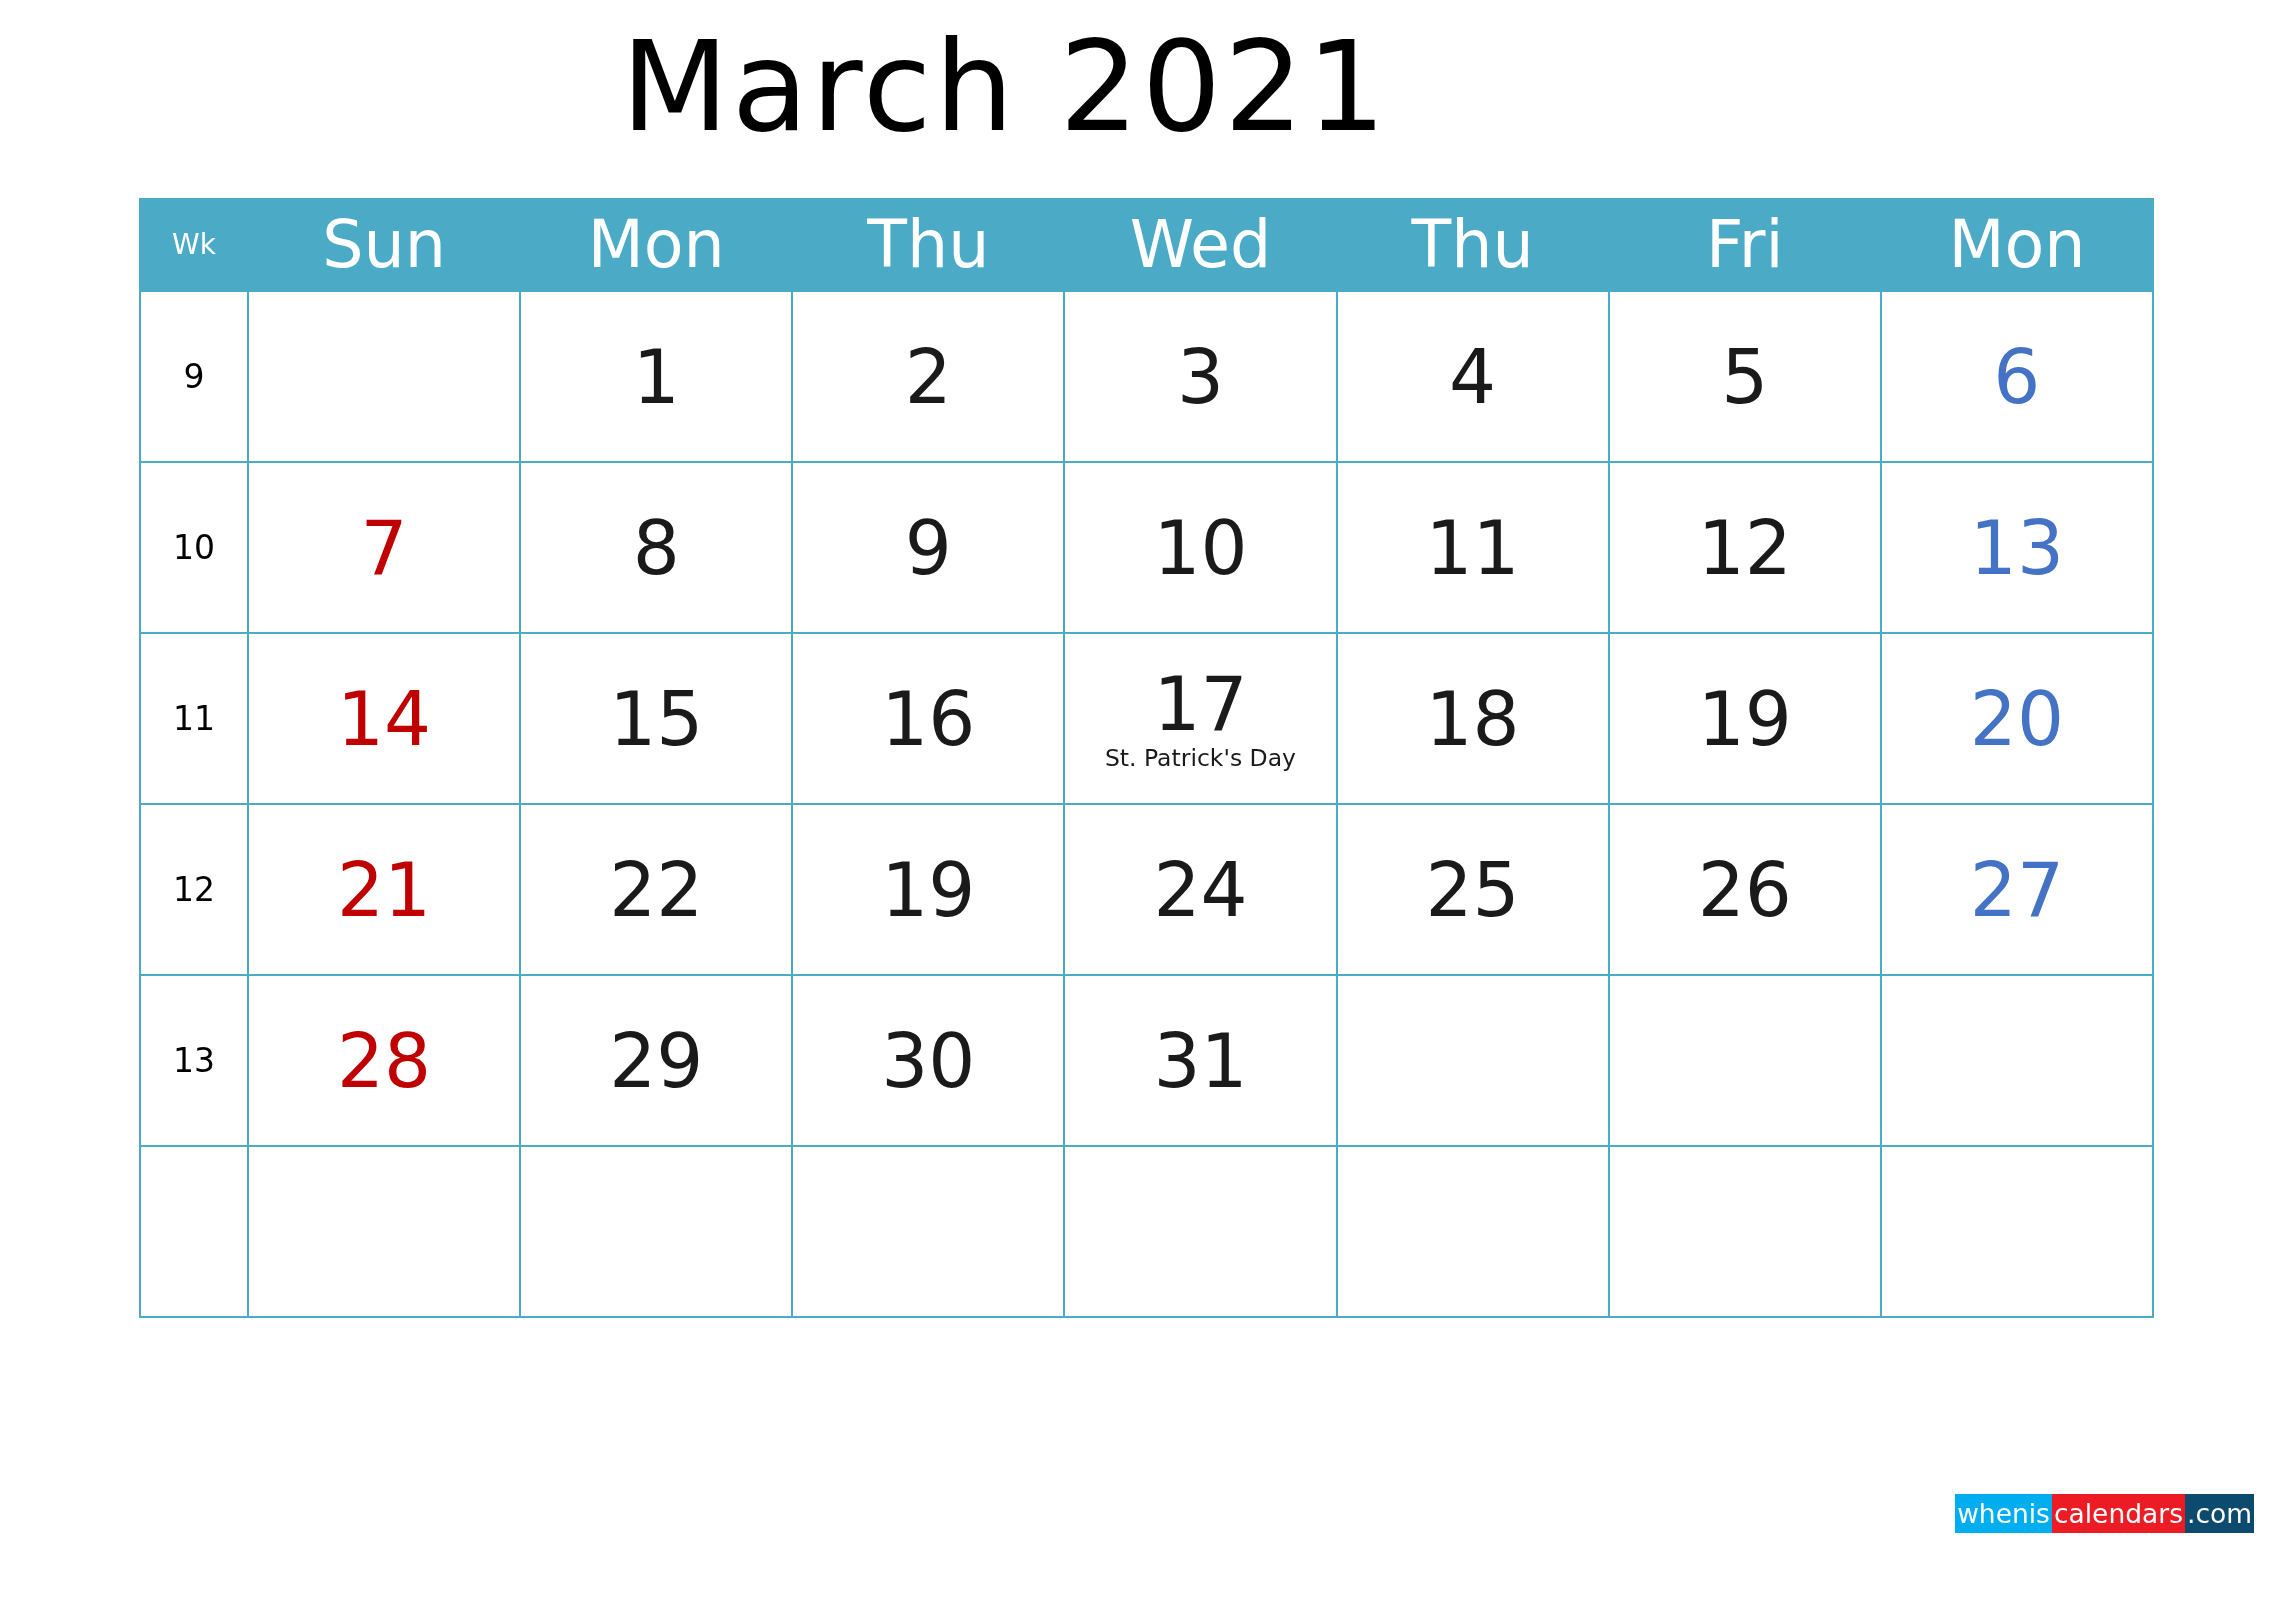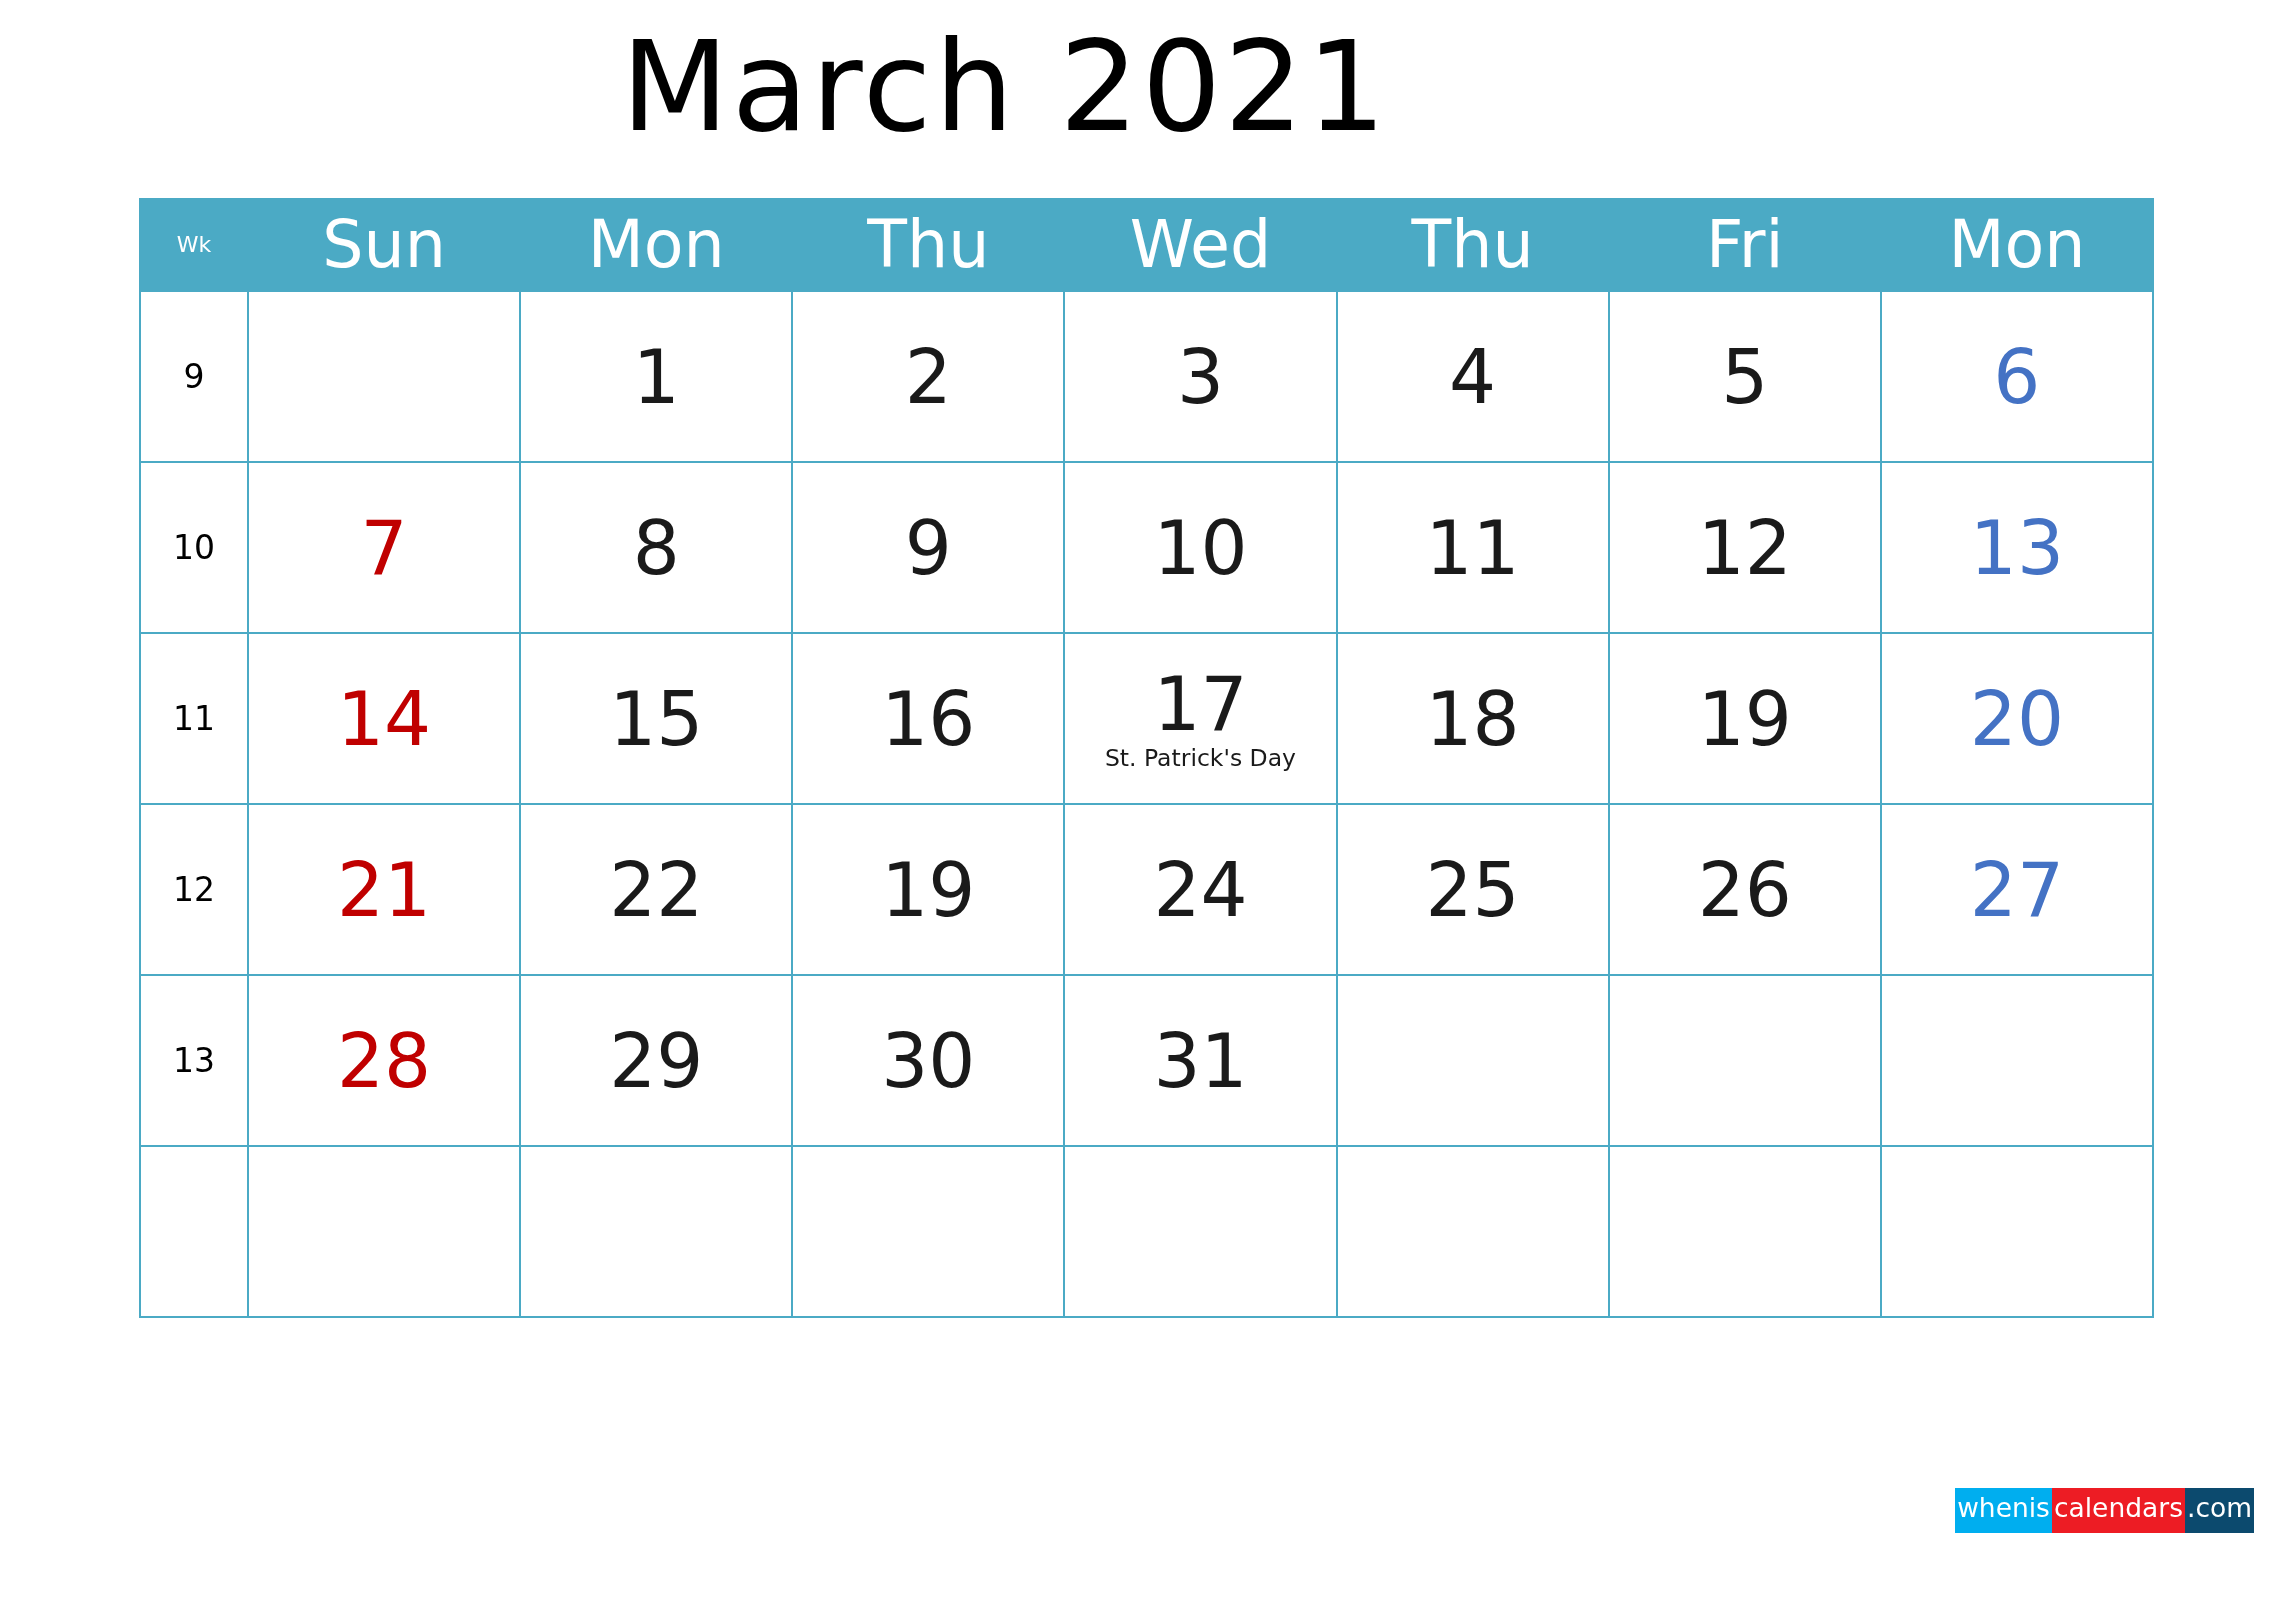--- a/index.html
+++ b/index.html
@@ -57,21 +57,21 @@
     border-color: #4BAAC5;
     height: 90px;
     color: #ffffff;
     font-weight: 400;
     font-size: 65px;
     line-height: 90px;
     vertical-align: middle;
     text-align: center;
   }
   thead th.wk-head {
-    font-size: 22px;
+    font-size: 28px;
   }
 
   
   tbody td {
     height: 169px;
     vertical-align: middle;
     text-align: center;
     background: #ffffff;
   }
   tbody td.wk-cell {
@@ -107,21 +107,21 @@
   }
   td.empty .daycell-inner { visibility: hidden; }
 
   
   .logo {
     position: absolute;
     right: 39px;
     bottom: 88px;
     display: flex;
     align-items: stretch;
-    height: 45px;
+    height: 39px;
     font-size: 26.5px;
     line-height: 39px;
     color: #ffffff;
     letter-spacing: 0px;
     white-space: nowrap;
   }
   .logo span {
     padding: 0 2px;
     display: inline-block;
   }

